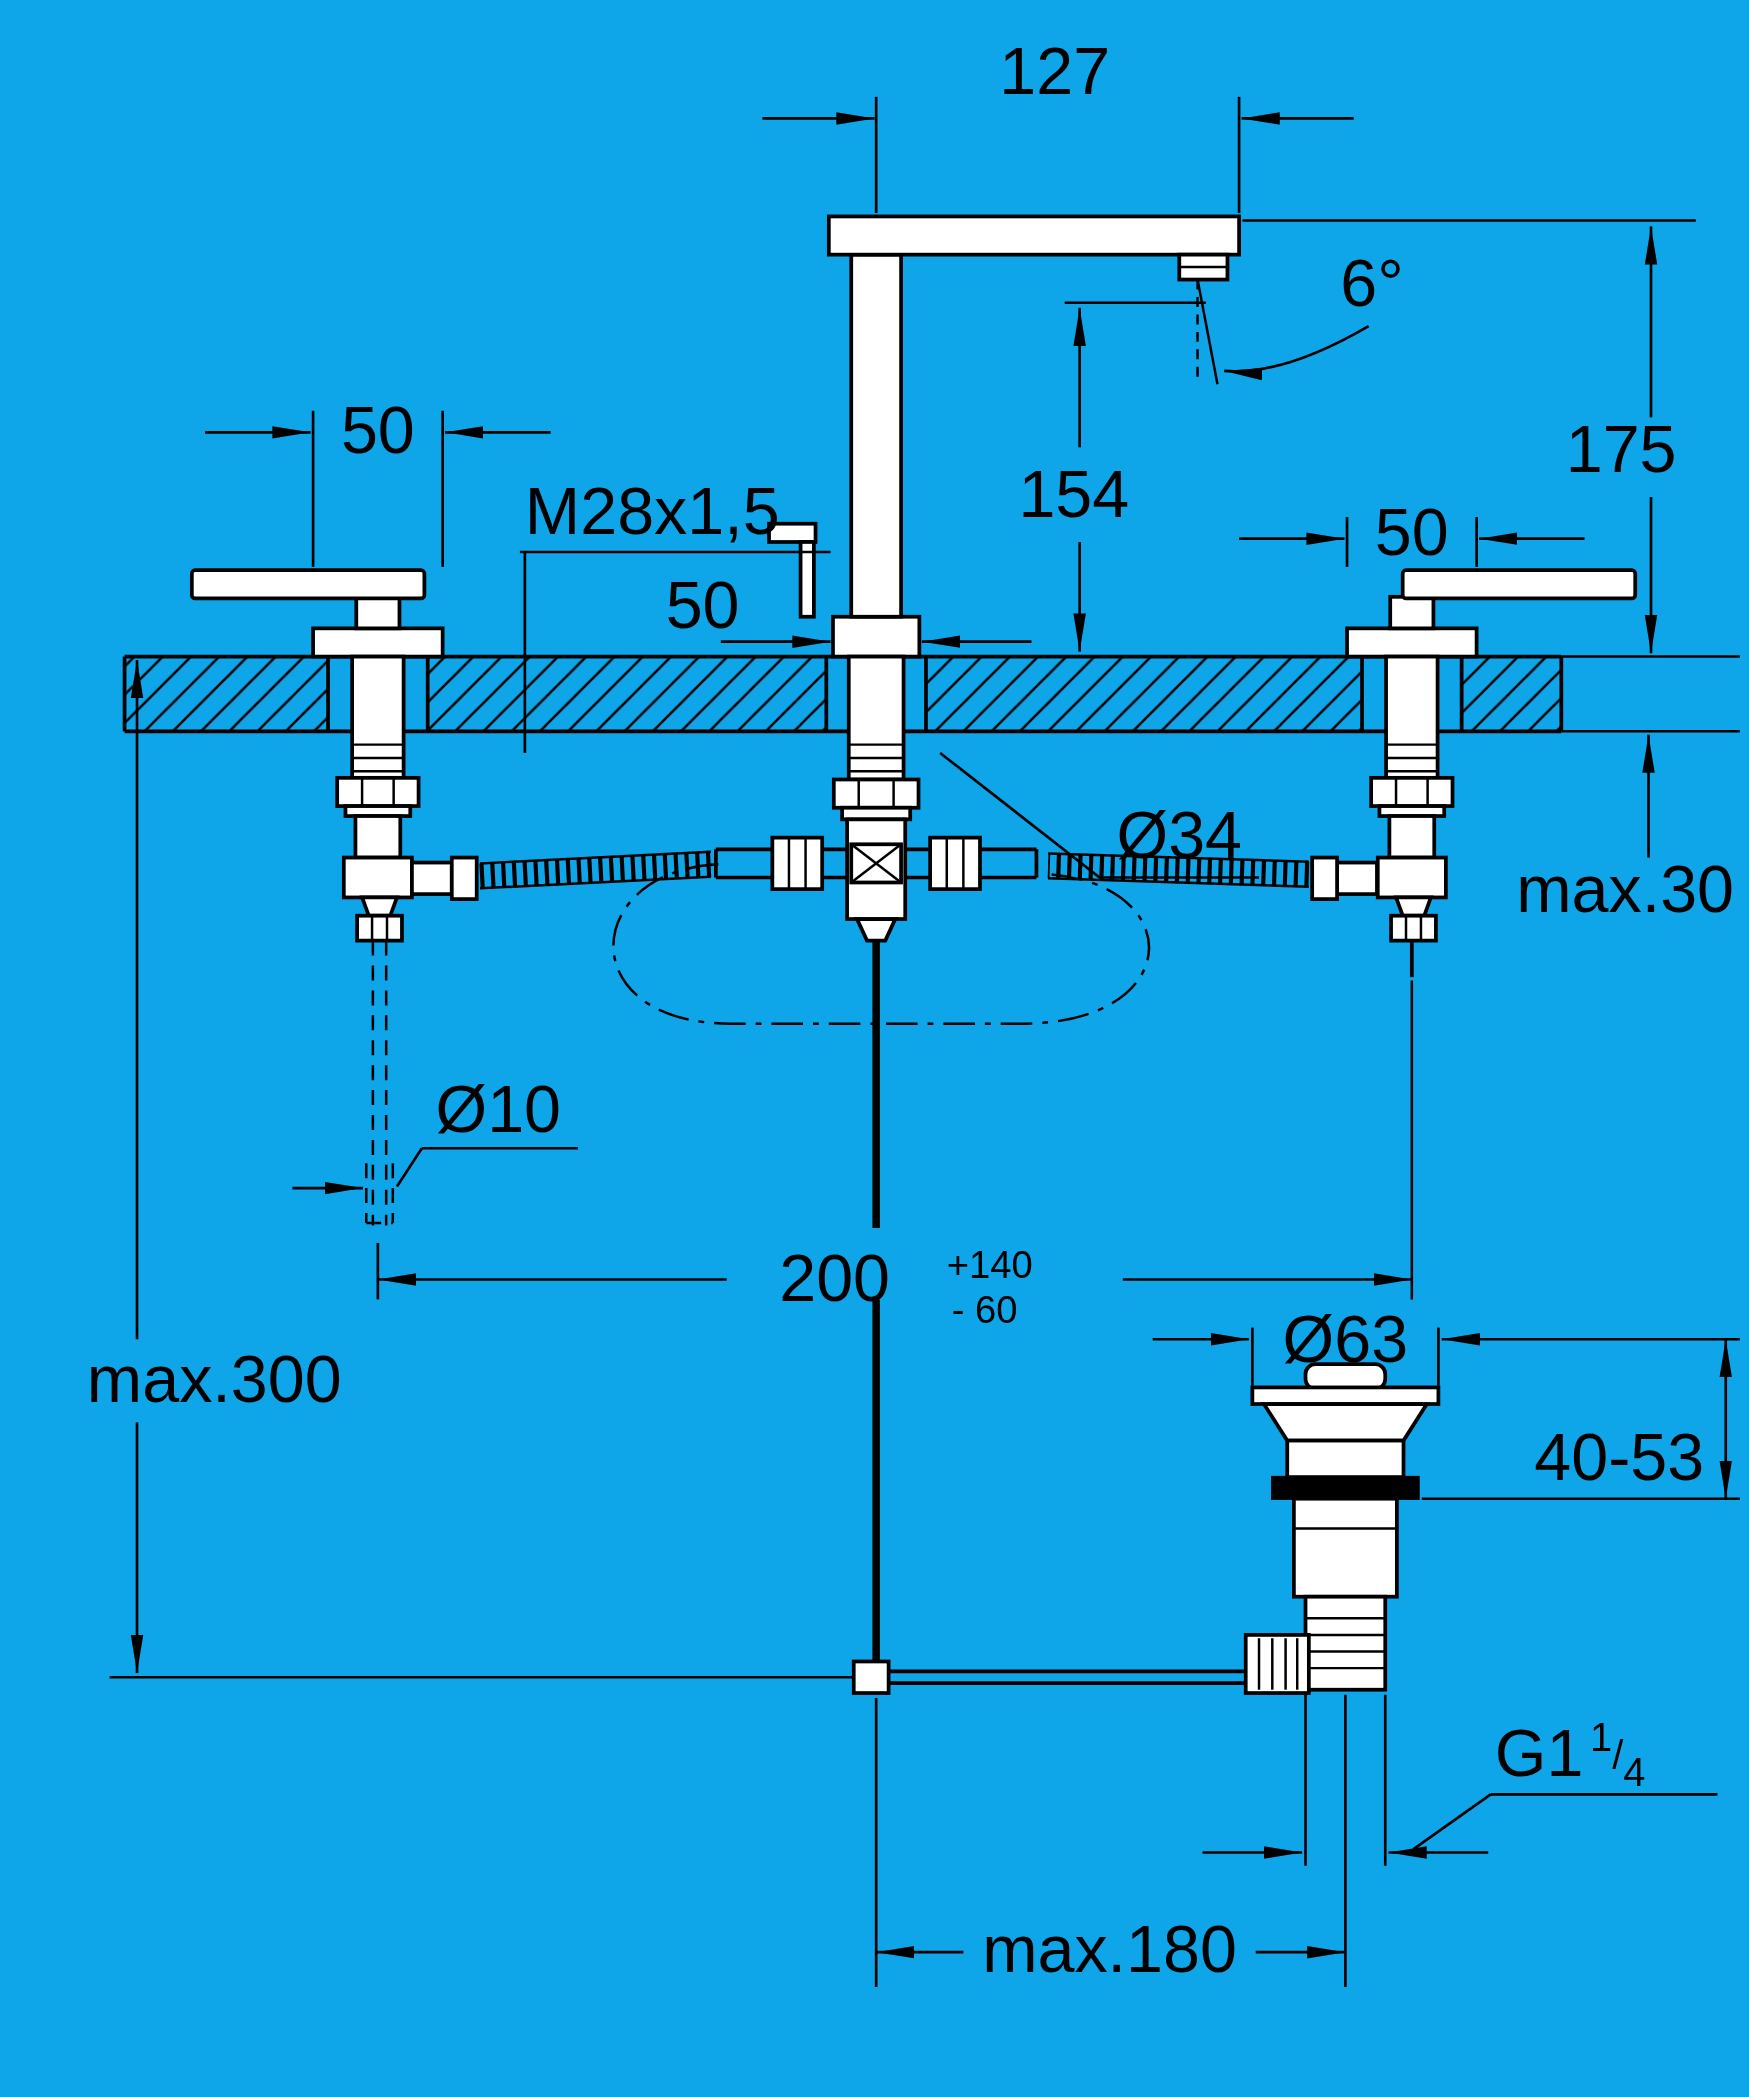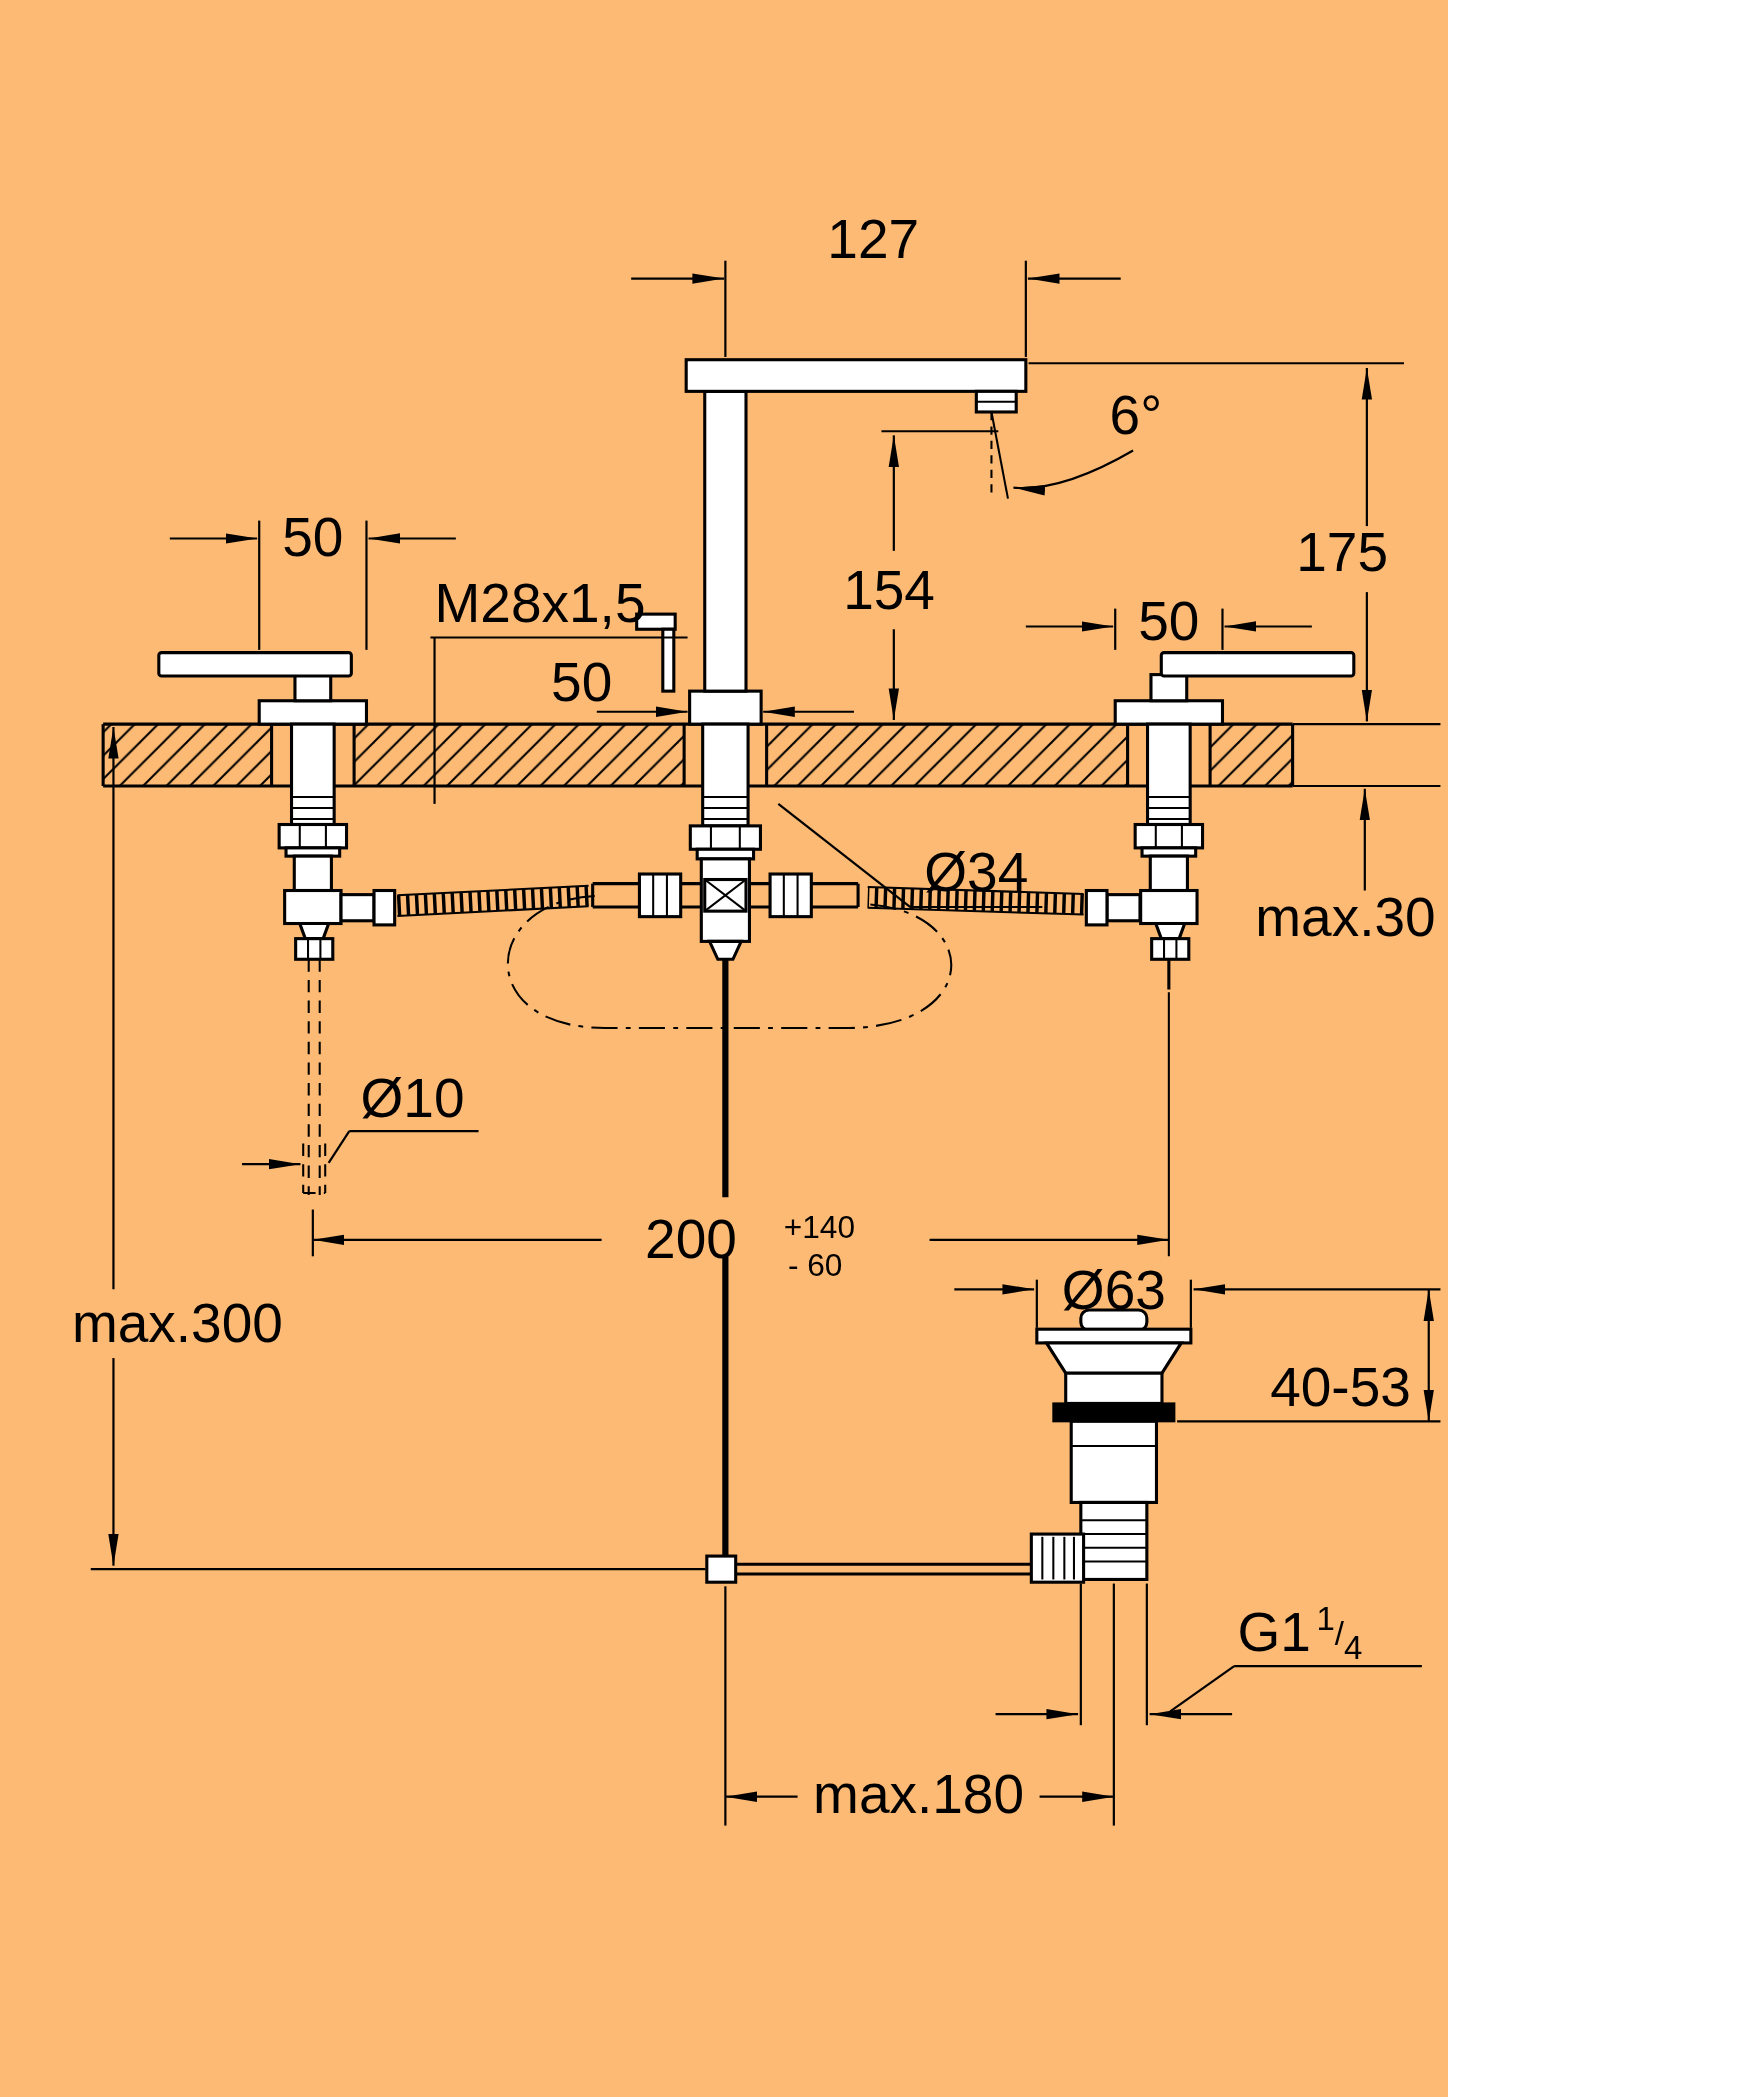--- a/index.html
+++ b/index.html
@@ -1,16 +1,16 @@
 <!DOCTYPE html>
 <html style="font-size:13.3px"><head>
 <meta charset="utf-8">
 <style>
   html,body{margin:0;padding:0;background:#fff;}
-  .stage{position:relative;width:1448px;height:2098px;background:#fdba74;overflow:hidden;}
+  .stage{position:relative;width:1749px;height:2098px;background:#0ea5e9;overflow:hidden;}
   svg{display:block;width:100%;height:100%;}
   svg text{font-family:"Liberation Sans","DejaVu Sans",sans-serif;font-size:80px;fill:#000;}
   svg text.small{font-size:46px;}
   .o{fill:#fff;stroke:#000;stroke-width:4.5;}
   .ok{fill:#000;stroke:#000;stroke-width:3;}
   .l{fill:none;stroke:#000;stroke-width:4.5;}
   .d{fill:none;stroke:#000;stroke-width:3.2;}
   .t3{fill:none;stroke:#000;stroke-width:3;}
   .dash{stroke-dasharray:18 12;}
   .dashf{stroke-dasharray:12 9;}

